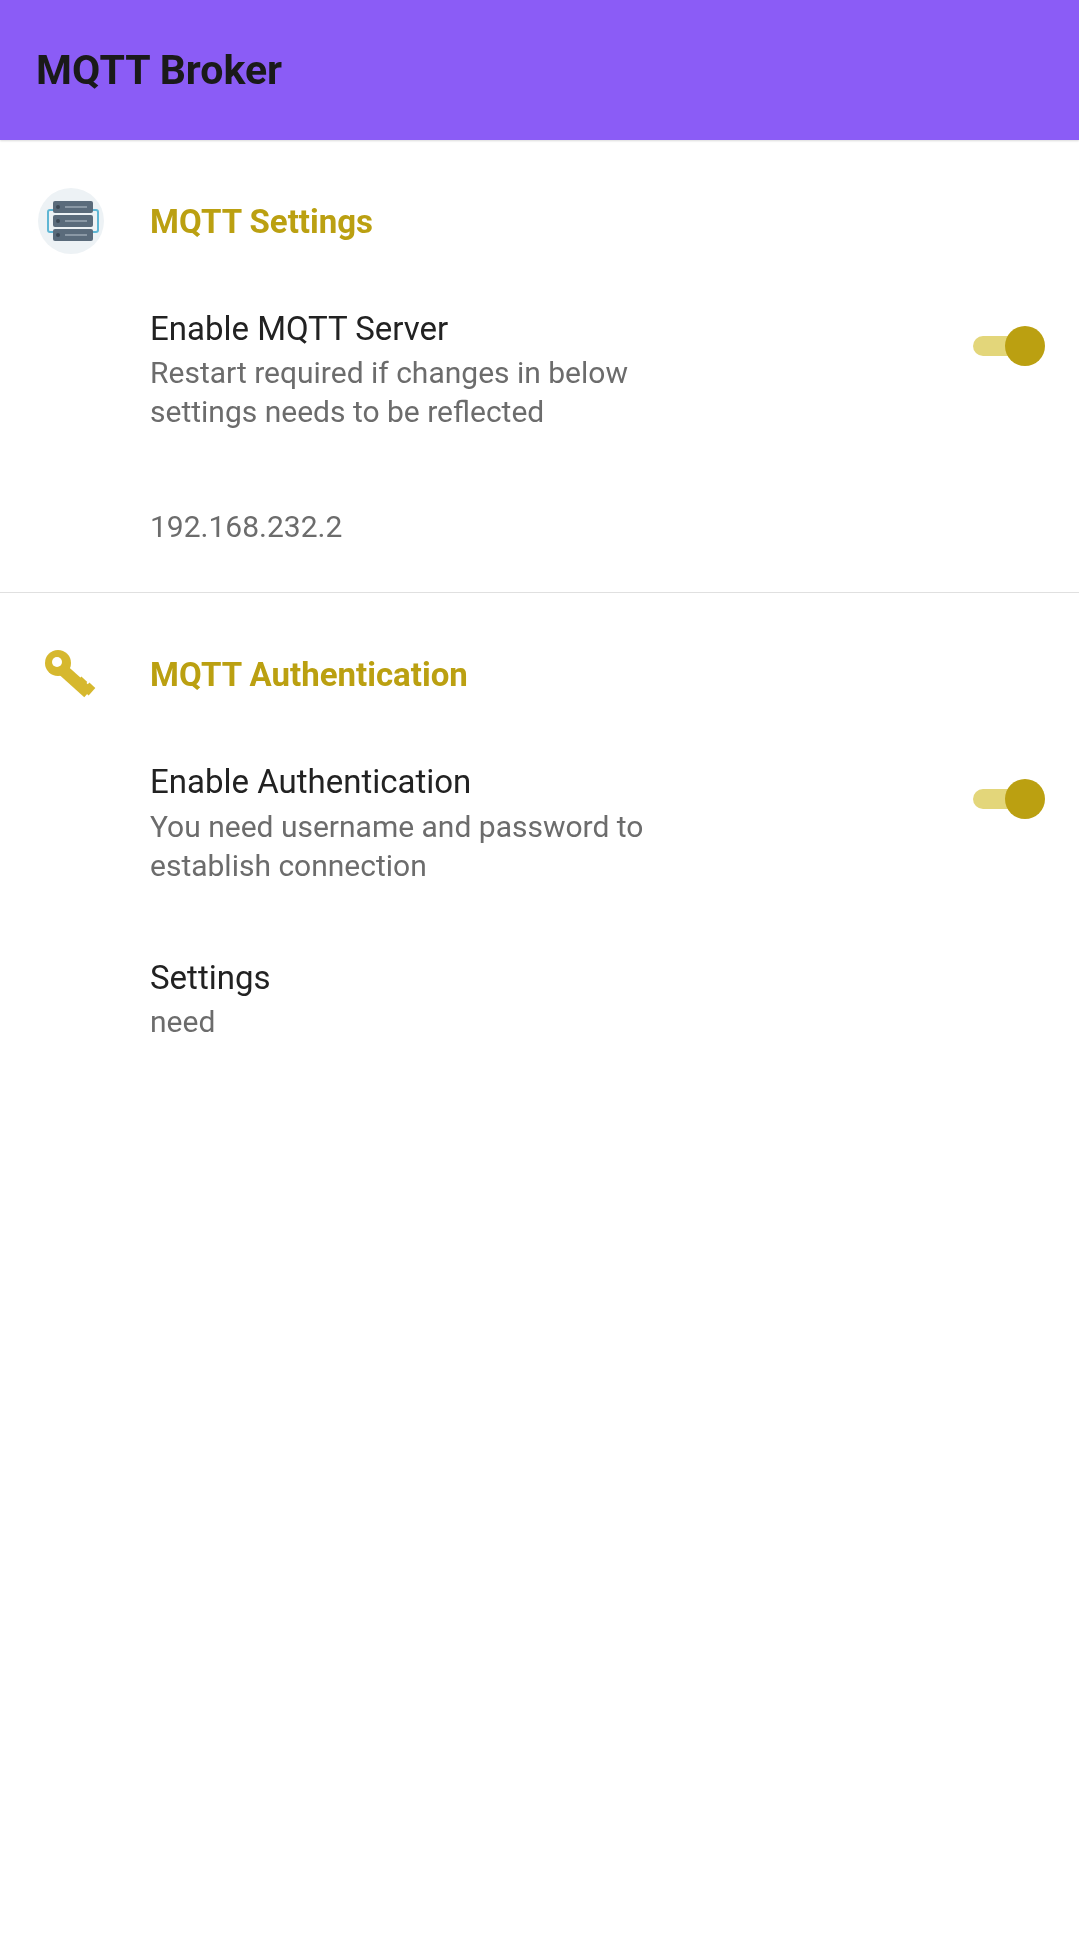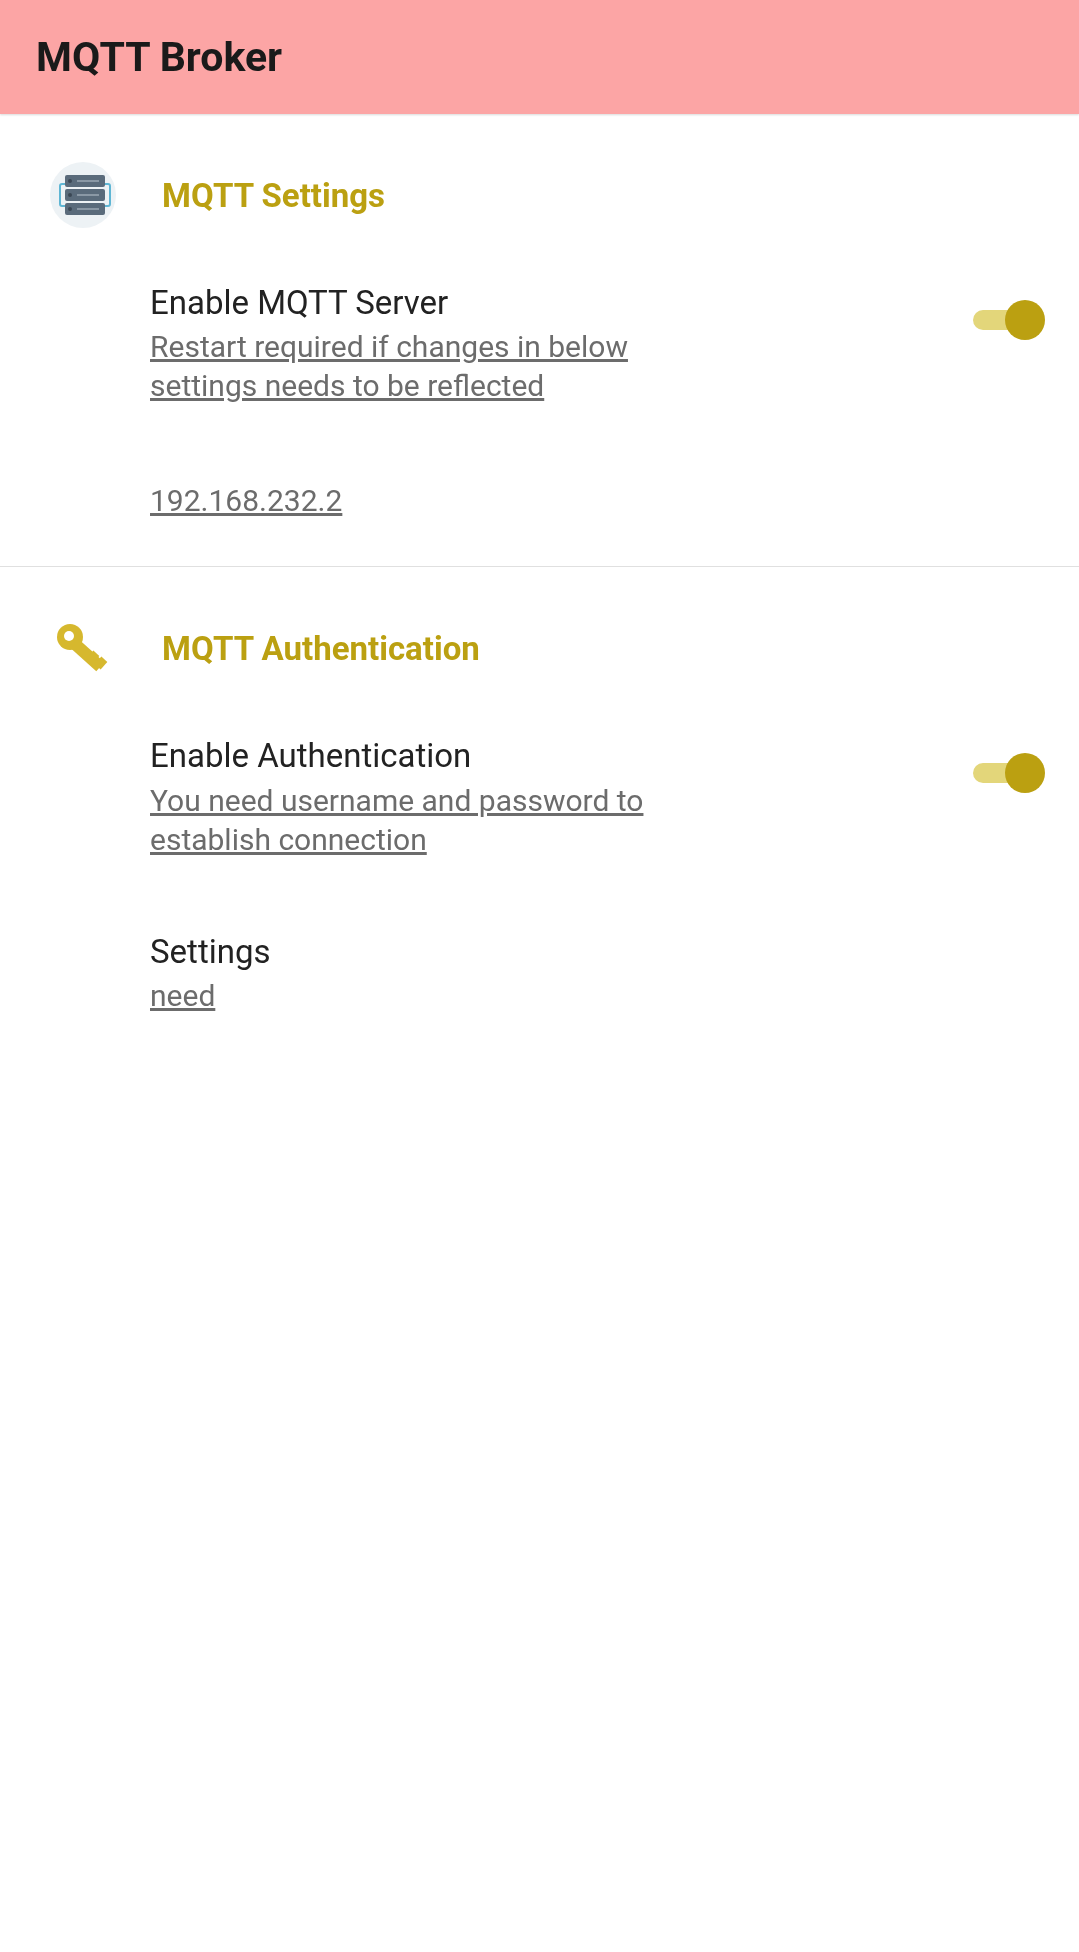--- a/index.html
+++ b/index.html
@@ -5,41 +5,41 @@
     * { margin: 0; padding: 0; box-sizing: border-box; }
     body {
       font-family: Roboto, "Helvetica Neue", Arial, sans-serif;
       background: #ffffff;
       width: 1079px;
       height: 1952px;
       overflow: hidden;
       color: #212121;
     }
     .header {
-      background: #fca5a5;
-      height: 114px;
+      background: #8b5cf6;
+      height: 140px;
       display: flex;
       align-items: center;
       padding: 16px 36px;
       box-shadow: 0 1px 2px rgba(0,0,0,0.15);
       position: relative;
       z-index: 2;
     }
     .header-title {
       font-size: 41px;
       font-weight: 700;
       color: #1a1a1a;
     }
     .section {
       padding: 0;
     }
     .section-header {
       display: flex;
       align-items: center;
-      padding: 46px 36px 16px 48px;
+      padding: 46px 36px 16px 36px;
     }
     .section-icon {
       width: 70px;
       height: 70px;
       display: flex;
       align-items: center;
       justify-content: center;
       margin-right: 44px;
       flex-shrink: 0;
     }
@@ -63,21 +63,20 @@
       color: #222;
       line-height: 1.25;
     }
     .row-title.disabled { color: #8a8a8a; }
     .row-sub {
       font-size: 30px;
       color: #6c6c6c;
       margin-top: 4px;
       line-height: 1.3;
       max-width: 580px;
-      text-decoration: underline;
     }
     .toggle {
       position: relative;
       width: 70px;
       height: 40px;
       margin-left: 24px;
       margin-top: 18px;
       flex-shrink: 0;
       cursor: pointer;
     }

